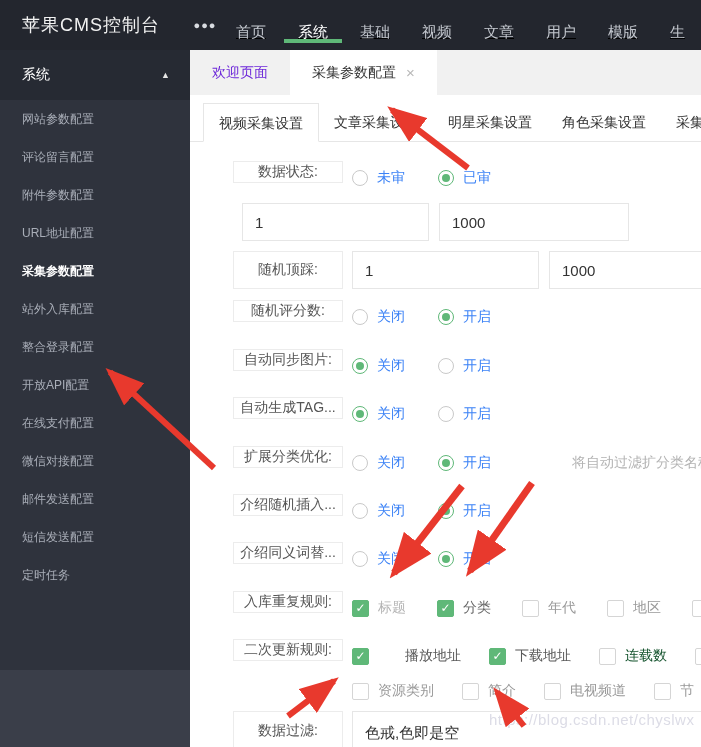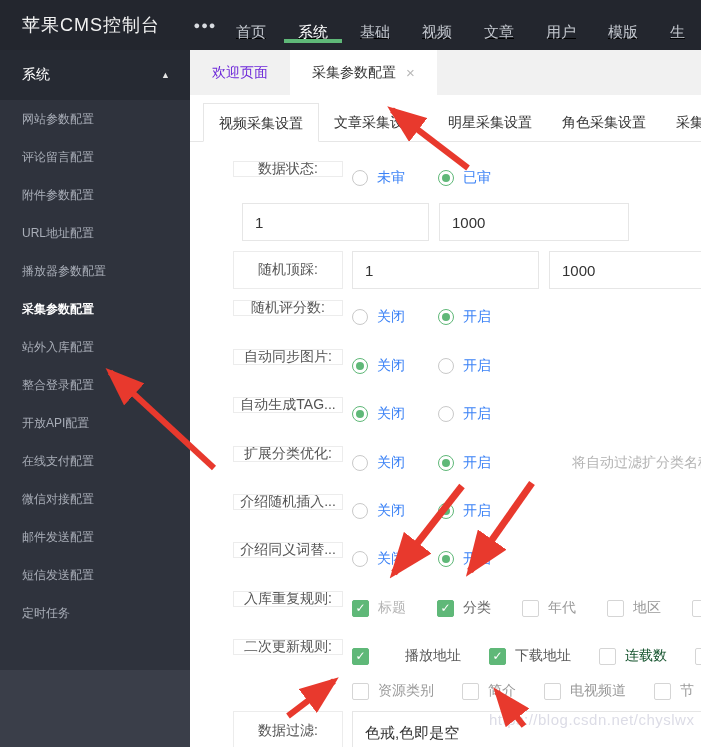--- a/index.html
+++ b/index.html
@@ -31,21 +31,21 @@
   .wtab .x { margin-left:10px; color:#b8b8b8; font-size:15px; line-height:1; cursor:pointer; }
 
   .content { position:absolute; top:45px; left:0; right:0; bottom:0; background:#fff; }
   .subtabs { display:flex; margin-top:8px; padding-left:13px; height:39px; border-bottom:1px solid #E6E6E6; }
   .stab { padding:0 15px; line-height:38px; font-size:14px; color:#333; cursor:pointer; white-space:nowrap; }
   .stab.on { border:1px solid #E6E6E6; border-bottom:1px solid #fff; margin-bottom:-1px; background:#fff; }
 
   
   .form { padding:19px 0 0 43px; }
   .row { display:flex; align-items:flex-start; }
-  .lbl { width:110px; height:16px; border:1px solid #ECECEC; display:flex; align-items:center; justify-content:center; font-size:14px; color:#555; flex-shrink:0; white-space:nowrap; overflow:hidden; }
+  .lbl { width:110px; height:22px; border:1px solid #ECECEC; display:flex; align-items:center; justify-content:center; font-size:14px; color:#555; flex-shrink:0; white-space:nowrap; overflow:hidden; }
   .row.inputs .lbl, .row.filter .lbl { height:38px; }
   .row.filter .lbl { height:40px; }
   .ctrl { margin-left:9px; display:flex; align-items:center; height:34px; }
   .ctrl.col { flex-direction:column; align-items:flex-start; height:auto; }
   .cline { display:flex; align-items:center; height:34px; }
   .cline + .cline { margin-top:8px; height:20px; }
   .mb8{margin-bottom:8px}.mb10{margin-bottom:10px}.mb11{margin-bottom:11px}.mb14{margin-bottom:14px}.mb15{margin-bottom:15px}
 
   .inp { width:187px; height:38px; border:1px solid #E6E6E6; padding:0 12px; font-size:15px; color:#333; outline:none; font-family:inherit; background:#fff; }
   .inp.wide { width:190px; margin-left:10px; }
@@ -88,21 +88,20 @@
 
 <div class="sidebar">
   <div class="side-head">
     <span>系统</span>
     <span class="tri">▲</span>
   </div>
   <div class="side-item">网站参数配置</div>
   <div class="side-item">评论留言配置</div>
   <div class="side-item">附件参数配置</div>
   <div class="side-item">URL地址配置</div>
-  <div class="side-item">播放器参数配置</div>
   <div class="side-item on">采集参数配置</div>
   <div class="side-item">站外入库配置</div>
   <div class="side-item">整合登录配置</div>
   <div class="side-item">开放API配置</div>
   <div class="side-item">在线支付配置</div>
   <div class="side-item">微信对接配置</div>
   <div class="side-item">邮件发送配置</div>
   <div class="side-item">短信发送配置</div>
   <div class="side-item">定时任务</div>
   <div class="side-foot"></div>

